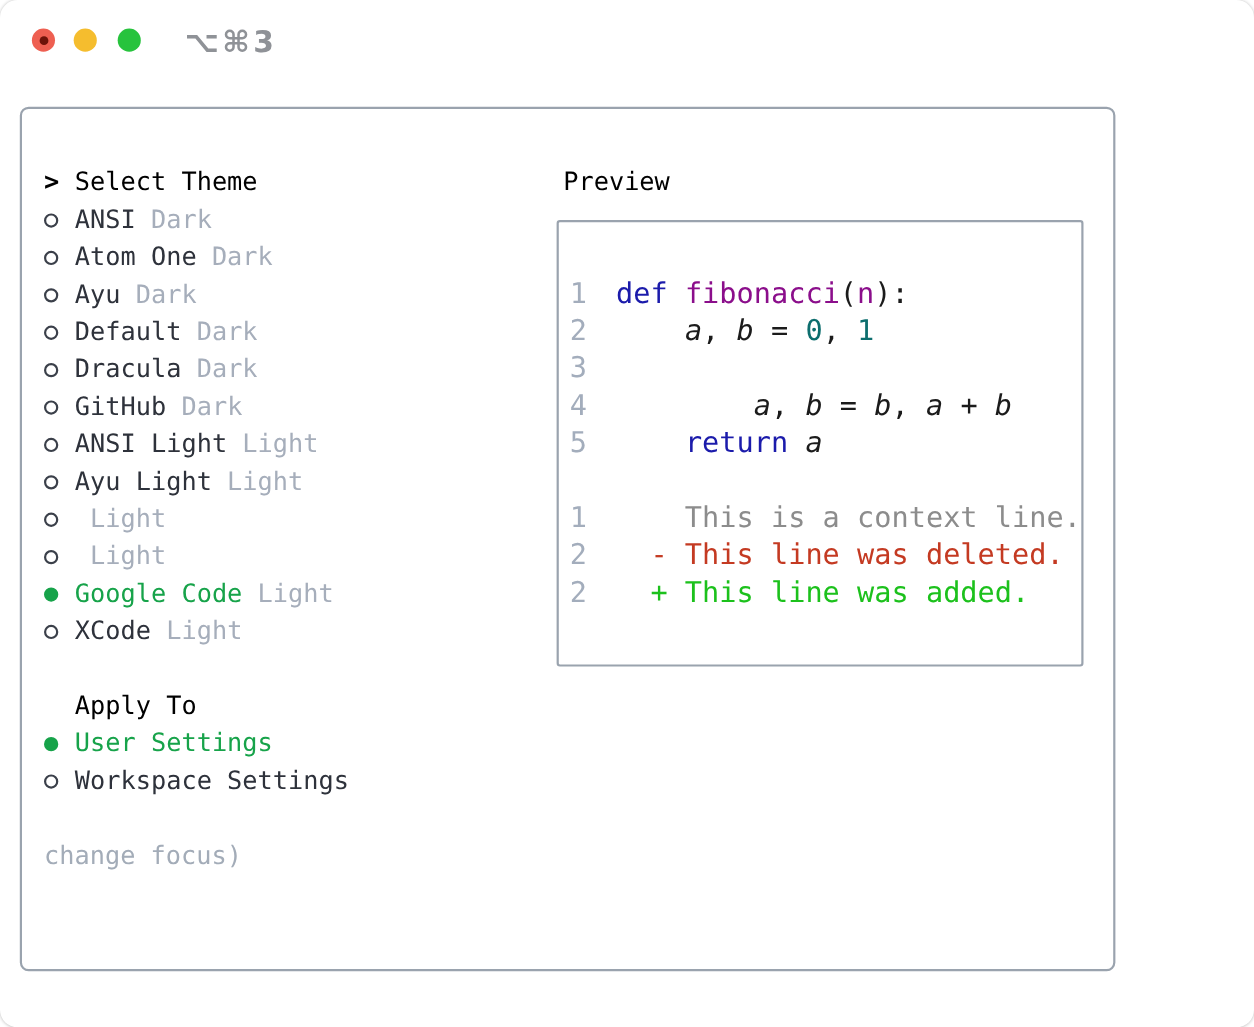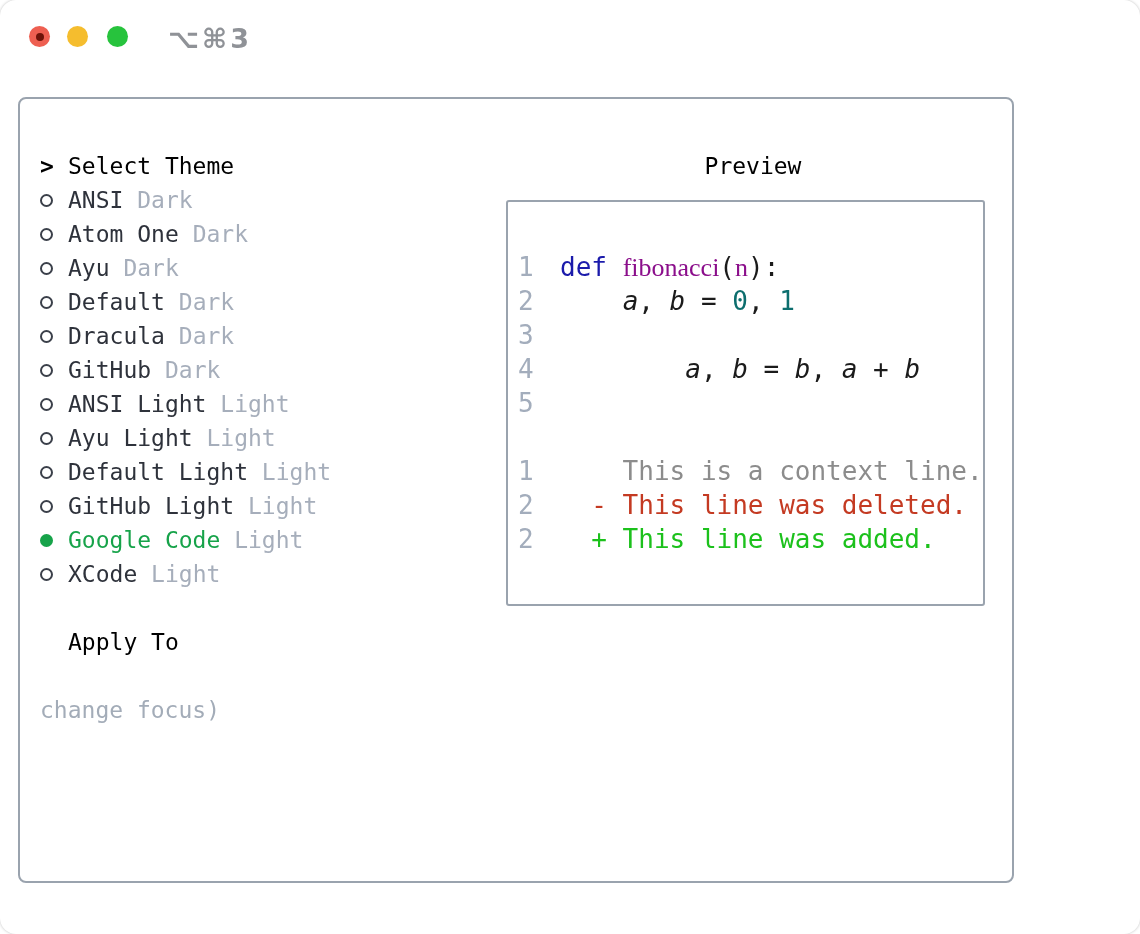--- a/index.html
+++ b/index.html
@@ -51,33 +51,33 @@
   .header-label { font-weight: normal; color: var(--header-text); }
   .apply-header { padding-left: 28px; color: var(--header-text); }
 
   .theme-name { color: var(--item-text); }
   .theme-row.selected .theme-name { color: var(--selected-green); }
   .variant { color: var(--variant-text); }
 
   .hint-line { height: 34px; line-height: 34px; font-size: 23px; color: var(--hint-text); white-space: pre; }
 
   
-  .preview-header { padding-left: 12px; justify-content: center; }
+  .preview-header { padding-left: 12px; }
   .preview-box {
     margin-left: 6px; margin-top: 17px;
     width: 479px; height: 406px;
     border: 2px solid var(--panel-border); border-radius: 3px;
     padding: 48px 0 0 10px; background: #ffffff;
     overflow: hidden;
   }
   .code-line { height: 34px; line-height: 34px; font-size: 26px; white-space: pre; display: flex; }
   .gutter { width: 42px; flex: 0 0 42px; color: var(--lineno); }
   .code-text { white-space: pre; }
   .tok-kwd { color: var(--kwd); }
-  .tok-fn  { color: var(--fn); font-family: Liberation Serif, serif; }
+  .tok-fn  { color: var(--fn); }
   .tok-num { color: var(--num); }
   .tok-pln { color: var(--pln); }
   .tok-var { color: var(--pln); font-style: italic; }
   .diff-context { color: var(--context); }
   .diff-deleted { color: var(--deleted); }
   .diff-added   { color: var(--added); text-align: center; }
 </style>
 </head>
 <body>
 
@@ -102,49 +102,53 @@
 
       <div id="theme-list">
           <div class="row theme-row"><span class="marker"><span class="circle"></span></span><span class="theme-name">ANSI</span><span class="variant"> Dark</span></div>
           <div class="row theme-row"><span class="marker"><span class="circle"></span></span><span class="theme-name">Atom One</span><span class="variant"> Dark</span></div>
           <div class="row theme-row"><span class="marker"><span class="circle"></span></span><span class="theme-name">Ayu</span><span class="variant"> Dark</span></div>
           <div class="row theme-row"><span class="marker"><span class="circle"></span></span><span class="theme-name">Default</span><span class="variant"> Dark</span></div>
           <div class="row theme-row"><span class="marker"><span class="circle"></span></span><span class="theme-name">Dracula</span><span class="variant"> Dark</span></div>
           <div class="row theme-row"><span class="marker"><span class="circle"></span></span><span class="theme-name">GitHub</span><span class="variant"> Dark</span></div>
           <div class="row theme-row"><span class="marker"><span class="circle"></span></span><span class="theme-name">ANSI Light</span><span class="variant"> Light</span></div>
           <div class="row theme-row"><span class="marker"><span class="circle"></span></span><span class="theme-name">Ayu Light</span><span class="variant"> Light</span></div>
-          <div class="row theme-row"><span class="marker"><span class="circle"></span></span><span class="theme-name">Default Light</span><span class="variant"> Light</span></div>
-          <div class="row theme-row"><span class="marker"><span class="circle"></span></span><span class="theme-name">GitHub Light</span><span class="variant"> Light</span></div>
+          <div class="row theme-row"><span class="marker"><span class="circle"></span></span><span class="variant"> Light</span></div>
+          <div class="row theme-row"><span class="marker"><span class="circle"></span></span><span class="variant"> Light</span></div>
           <div class="row theme-row selected"><span class="marker"><span class="circle sel"></span></span><span class="theme-name">Google Code</span><span class="variant"> Light</span></div>
           <div class="row theme-row"><span class="marker"><span class="circle"></span></span><span class="theme-name">XCode</span><span class="variant"> Light</span></div>
         </div>
 
       <div class="row blank"></div>
 
       <div class="row apply-header">Apply To</div>
 
+      <div id="apply-list">
+          <div class="row theme-row selected"><span class="marker"><span class="circle sel"></span></span><span class="theme-name">User Settings</span></div>
+          <div class="row theme-row"><span class="marker"><span class="circle"></span></span><span class="theme-name">Workspace Settings</span></div>
+        </div>
 
       <div class="row blank"></div>
 
       <div id="hint">
           <div class="hint-line">change focus)</div>
         </div>
     </div>
 
     <div class="right-col">
       <div class="row preview-header">
         <span class="header-label">Preview</span>
       </div>
       <div class="preview-box">
         <div id="code-area">
             <div class="code-line"><span class="gutter">1</span><span class="code-text"><span class="tok-kwd">def </span><span class="tok-fn">fibonacci</span><span class="tok-pln">(</span><span class="tok-fn">n</span><span class="tok-pln">):</span></span></div>
             <div class="code-line"><span class="gutter">2</span><span class="code-text"><span class="tok-pln">    </span><span class="tok-var">a</span><span class="tok-pln">, </span><span class="tok-var">b</span><span class="tok-pln"> = </span><span class="tok-num">0</span><span class="tok-pln">, </span><span class="tok-num">1</span></span></div>
             <div class="code-line"><span class="gutter">3</span></div>
             <div class="code-line"><span class="gutter">4</span><span class="code-text"><span class="tok-pln">        </span><span class="tok-var">a</span><span class="tok-pln">, </span><span class="tok-var">b</span><span class="tok-pln"> = </span><span class="tok-var">b</span><span class="tok-pln">, </span><span class="tok-var">a</span><span class="tok-pln"> + </span><span class="tok-var">b</span></span></div>
-            <div class="code-line"><span class="gutter">5</span></div>
+            <div class="code-line"><span class="gutter">5</span><span class="code-text"><span class="tok-pln">    </span><span class="tok-kwd">return</span><span class="tok-pln"> </span><span class="tok-var">a</span></span></div>
             <div class="code-line"></div>
             <div class="code-line"><span class="gutter">1</span><span class="code-text diff-context">    This is a context line.</span></div>
             <div class="code-line"><span class="gutter">2</span><span class="code-text diff-deleted">  - This line was deleted.</span></div>
             <div class="code-line"><span class="gutter">2</span><span class="code-text diff-added">  + This line was added.</span></div>
           </div>
       </div>
     </div>
 
   </div>
 </div>

